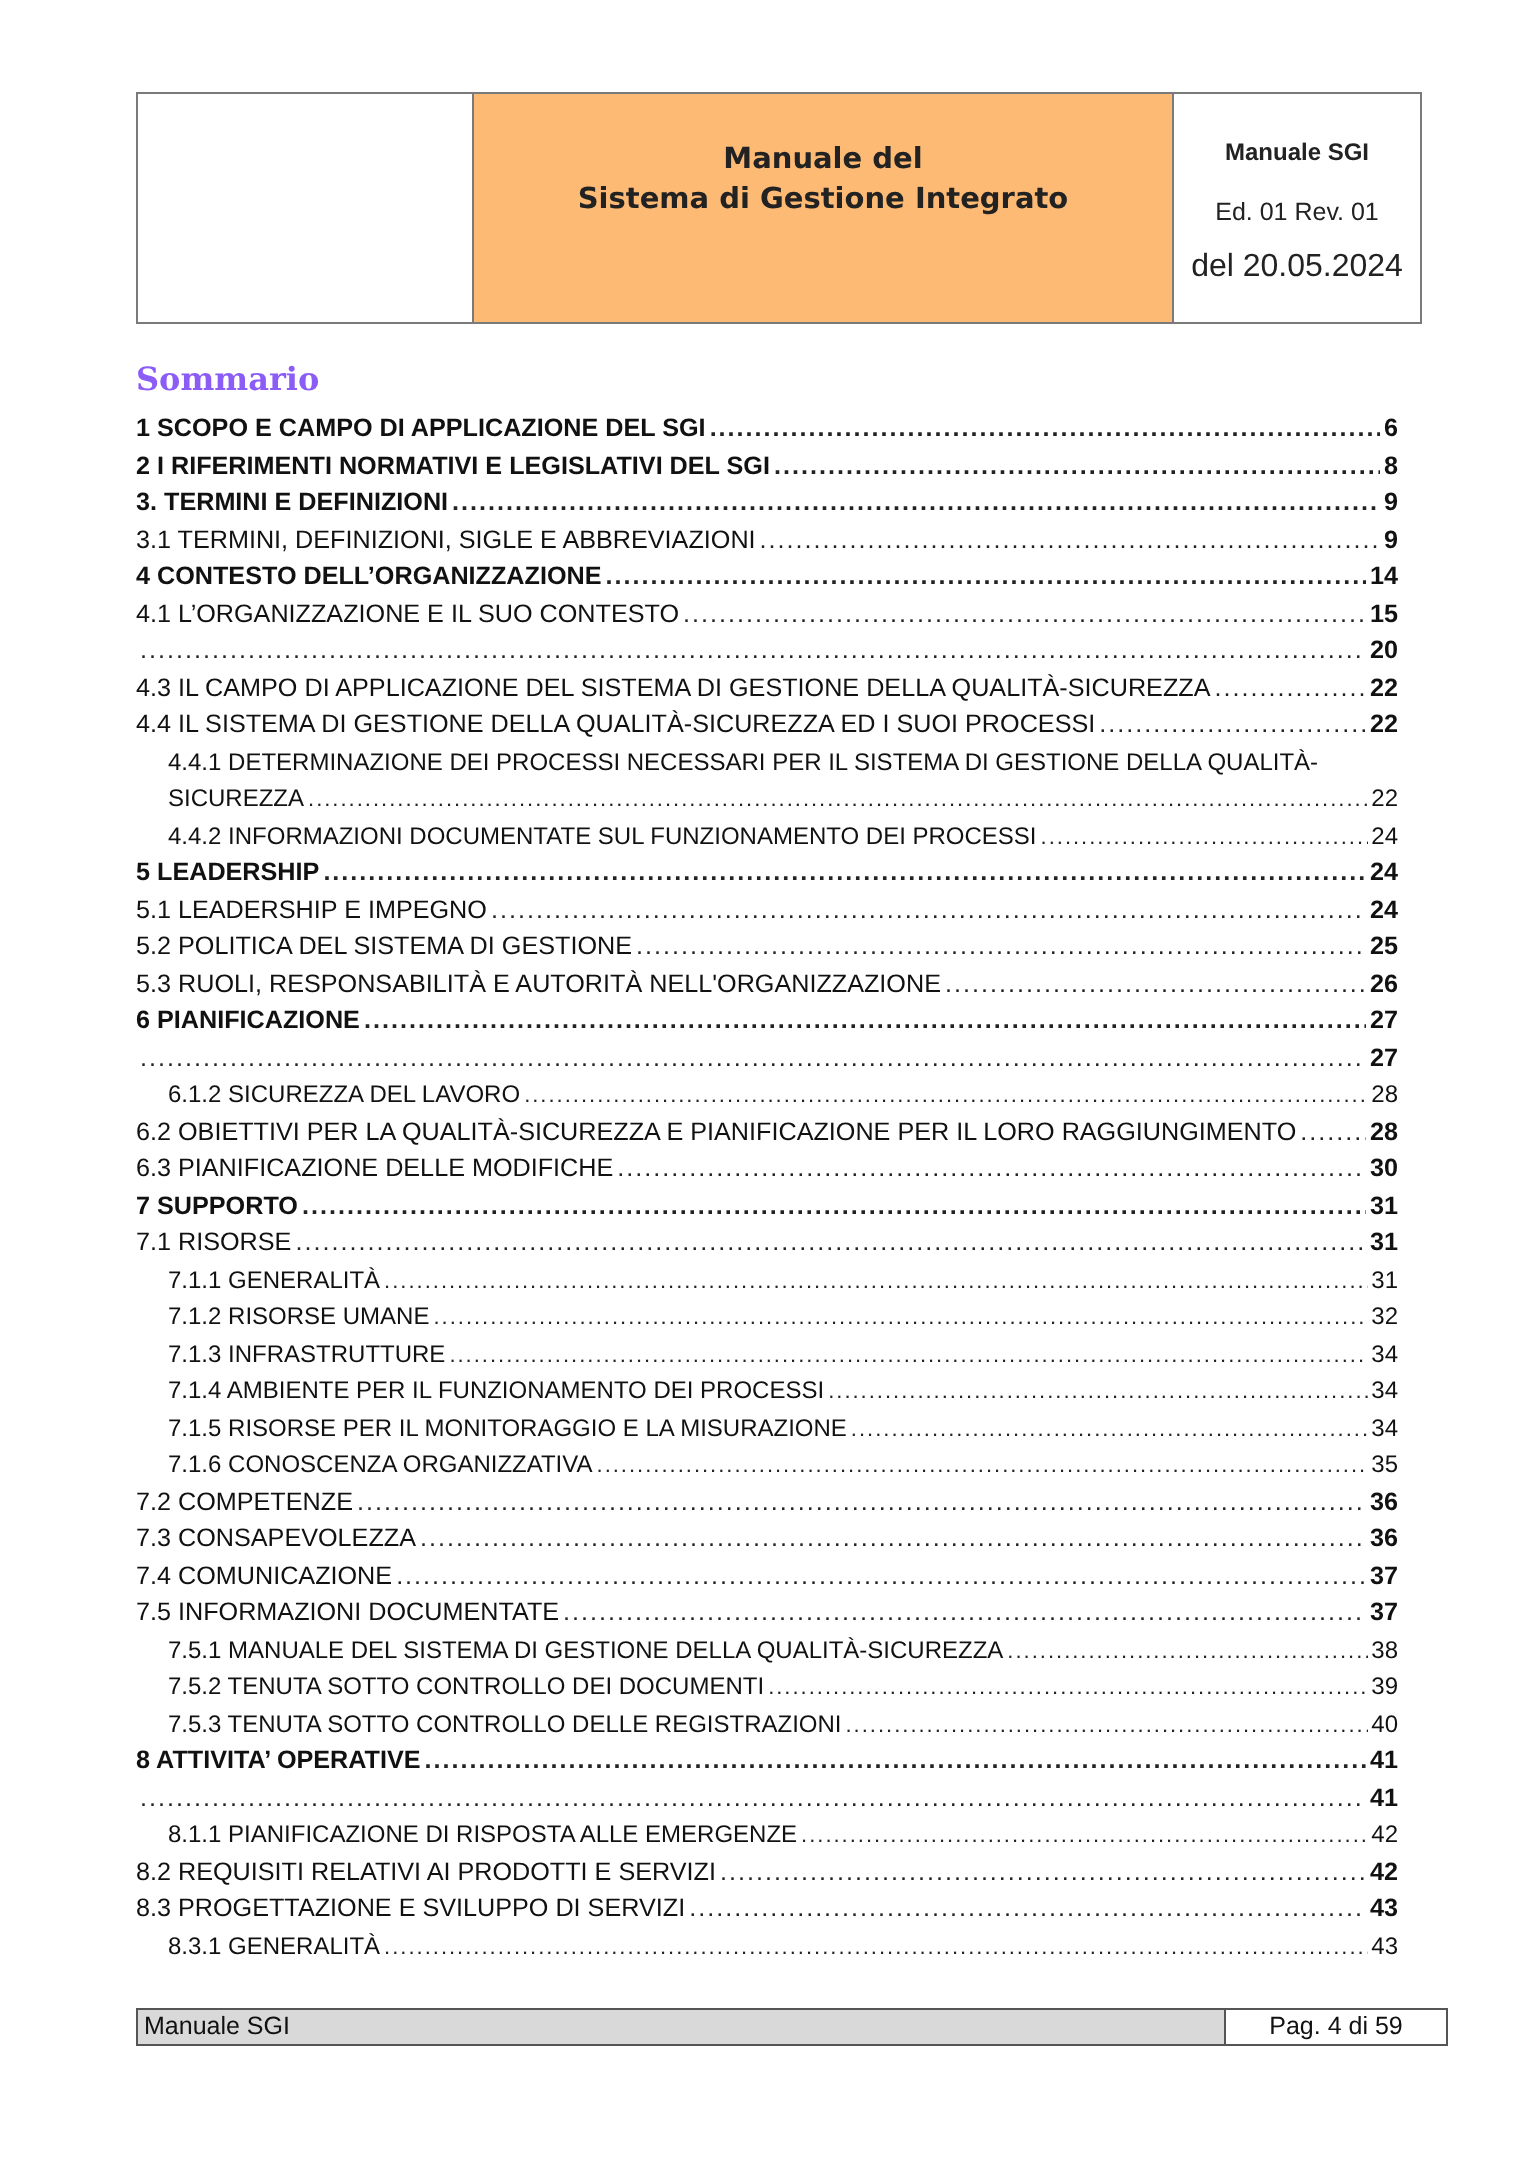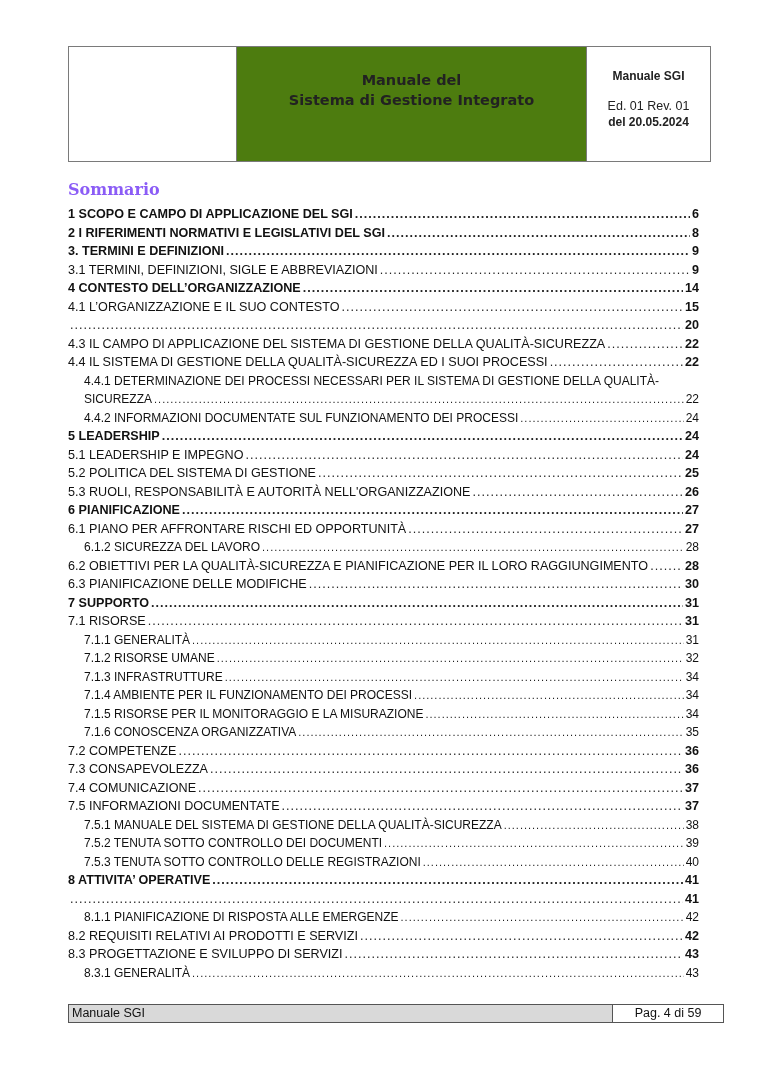--- a/index.html
+++ b/index.html
@@ -1,23 +1,23 @@
 <!DOCTYPE html>
 <html><head>
 <meta charset="utf-8">
 <style>
   html, body { margin: 0; padding: 0; background: #ffffff; }
   body { width: 768px; height: 1087px; position: relative; overflow: hidden; font-family: "Liberation Sans", sans-serif; color: #111; }
   .hdr { position: absolute; left: 68px; top: 46px; width: 643px; height: 116px; border: 1px solid #7a7a7a; box-sizing: border-box; display: flex; }
   .hdr .c1 { width: 167px; border-right: 1px solid #7a7a7a; }
-  .hdr .c2 { width: 350px; background: #4d7c0f; border-right: 1px solid #7a7a7a; display: flex; flex-direction: column; align-items: center; padding-top: 23px; box-sizing: border-box; font-family: "DejaVu Sans", sans-serif; font-size: 14.5px; font-weight: bold; color: #222; line-height: 20px; }
+  .hdr .c2 { width: 350px; background: #fdba74; border-right: 1px solid #7a7a7a; display: flex; flex-direction: column; align-items: center; padding-top: 23px; box-sizing: border-box; font-family: "DejaVu Sans", sans-serif; font-size: 14.5px; font-weight: bold; color: #222; line-height: 20px; }
   .hdr .c3 { flex: 1; display: flex; flex-direction: column; align-items: center; padding-top: 22px; box-sizing: border-box; font-family: "Liberation Sans", sans-serif; color: #222; }
   .c3 .t1 { font-size: 12px; font-weight: bold; }
   .c3 .t2 { font-size: 12.5px; font-weight: normal; margin-top: 16px; }
-  .c3 .t3 { font-size: 12px; margin-top: 2px; font-weight: bold; }
+  .c3 .t3 { font-size: 16px; margin-top: 12px; }
   .heading { position: absolute; left: 68px; top: 180px; font-family: "DejaVu Serif", serif; font-weight: bold; font-size: 16px; color: #8b5cf6; }
   .toc { position: absolute; left: 68px; top: 205px; width: 631px; font-family: "Liberation Sans", sans-serif; font-size: 12.6px; color: #111; }
   .row { display: flex; align-items: baseline; height: 18.5px; line-height: 18.5px; white-space: nowrap; }
   .row .t { flex: 0 0 auto; }
   .row .d { flex: 1 1 auto; overflow: hidden; margin: 0 2px; letter-spacing: 1px; color: #222; }
   .row .d::before { content: "........................................................................................................................................................................................................................"; }
   .row .p { flex: 0 0 auto; text-align: right; }
   .row.l1 { font-weight: bold; }
   .row.l2 .p { font-weight: bold; }
   .row.l3 { padding-left: 16px; font-size: 12px; }
@@ -122,21 +122,20 @@
       <span class="t">5.3 RUOLI, RESPONSABILITÀ E AUTORITÀ NELL'ORGANIZZAZIONE</span>
       <span class="d"></span>
       <span class="p">26</span>
     </div>
     <div class="row l1">
       <span class="t">6  PIANIFICAZIONE</span>
       <span class="d"></span>
       <span class="p">27</span>
     </div>
     <div class="row l2">
-      <span class="t">6.1 PIANO PER AFFRONTARE RISCHI ED OPPORTUNITÀ</span>
       <span class="d"></span>
       <span class="p">27</span>
     </div>
     <div class="row l3">
       <span class="t">6.1.2 SICUREZZA DEL LAVORO</span>
       <span class="d"></span>
       <span class="p">28</span>
     </div>
     <div class="row l2">
       <span class="t">6.2 OBIETTIVI PER LA QUALITÀ-SICUREZZA E PIANIFICAZIONE PER IL LORO RAGGIUNGIMENTO</span>

